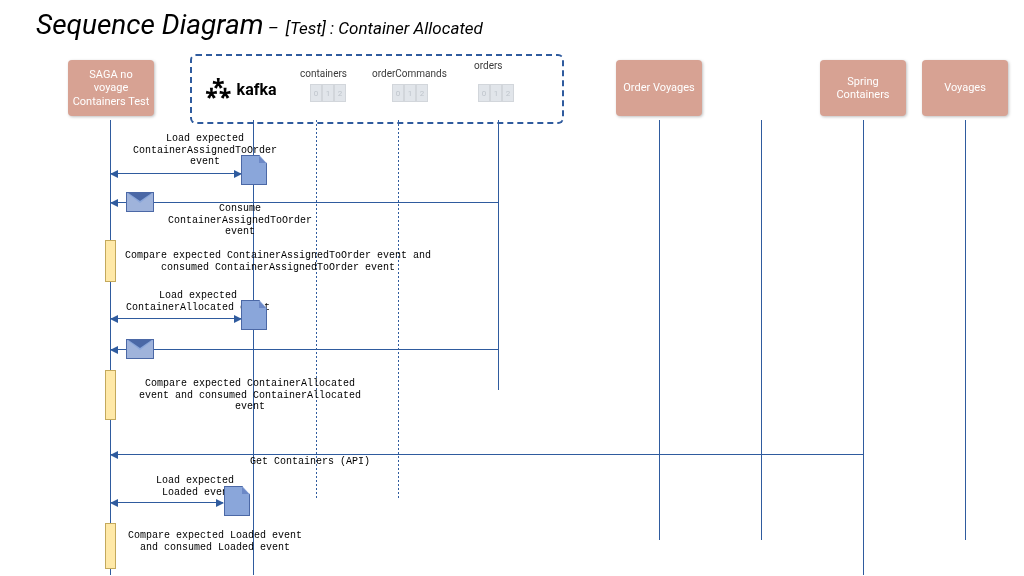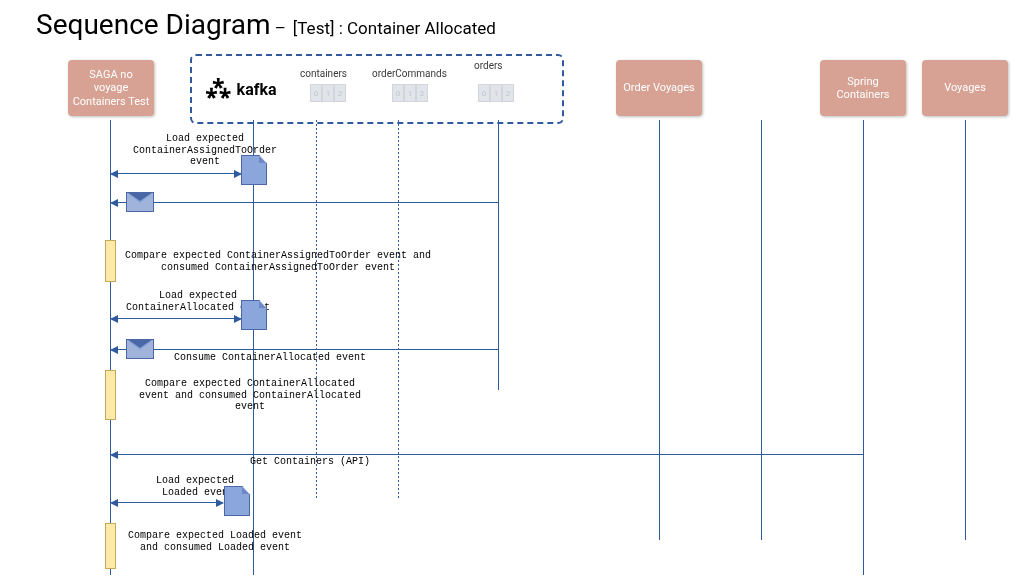--- a/index.html
+++ b/index.html
@@ -6,21 +6,21 @@
     margin: 0; padding: 0;
     width: 1024px; height: 576px;
     background: #ffffff;
     font-family: -apple-system, BlinkMacSystemFont, "Segoe UI", Roboto, sans-serif;
     overflow: hidden;
     color: #000;
   }
   .stage { position: relative; width: 1024px; height: 576px; }
   .title {
     position: absolute; top: 8px; left: 36px;
-    font-size: 28px; font-weight: 400;
+    font-size: 28px; font-weight: 400; font-style: italic;
   }
   .title .sub { font-size: 17px; }
 
   .participant {
     position: absolute;
     width: 86px; height: 56px;
     background: #d7a293;
     color: #fff;
     font-size: 11px;
     text-align: center;
@@ -222,31 +222,31 @@
   <div class="lifeline" style="left:761px; height:420px"></div>
   <div class="lifeline" style="left:863px; height:455px"></div>
   <div class="lifeline" style="left:965px; height:420px"></div>
 
   <div class="msg-label" style="left:130px; top:133px; width:150px">Load expected ContainerAssignedToOrder event</div>
   <div class="arrow double right" style="left:111px; top:173px; width:130px"></div>
   <div class="note-doc" style="left:241px; top:155px"></div>
 
   <div class="arrow left" style="left:111px; top:202px; width:387px"></div>
   <div class="envelope" style="left:126px; top:192px"></div>
+  <div class="msg-label" style="left:160px; top:203px; width:160px">Consume ContainerAssignedToOrder event</div>
 
   <div class="activation" style="left:105px; top:240px; height:40px"></div>
   <div class="msg-label" style="left:118px; top:250px; width:320px; text-align:center">Compare expected ContainerAssignedToOrder event and consumed ContainerAssignedToOrder event</div>
 
   <div class="msg-label" style="left:118px; top:290px; width:160px">Load expected ContainerAllocated event</div>
   <div class="arrow double right" style="left:111px; top:318px; width:130px"></div>
   <div class="note-doc" style="left:241px; top:300px"></div>
 
   <div class="arrow left" style="left:111px; top:349px; width:387px"></div>
   <div class="envelope" style="left:126px; top:339px"></div>
-  <div class="msg-label" style="left:160px; top:352px; width:220px">Consume ContainerAllocated event</div>
 
   <div class="activation" style="left:105px; top:370px; height:48px"></div>
   <div class="msg-label" style="left:130px; top:378px; width:240px">Compare expected ContainerAllocated event and consumed ContainerAllocated event</div>
 
   <div class="arrow left" style="left:111px; top:454px; width:752px"></div>
   <div class="msg-label" style="left:210px; top:456px; width:200px">Get Containers (API)</div>
 
   <div class="msg-label" style="left:114px; top:475px; width:120px; text-align:right">Load expected Loaded event</div>
   <div class="arrow double right" style="left:111px; top:502px; width:112px"></div>
   <div class="note-doc" style="left:224px; top:486px"></div>

